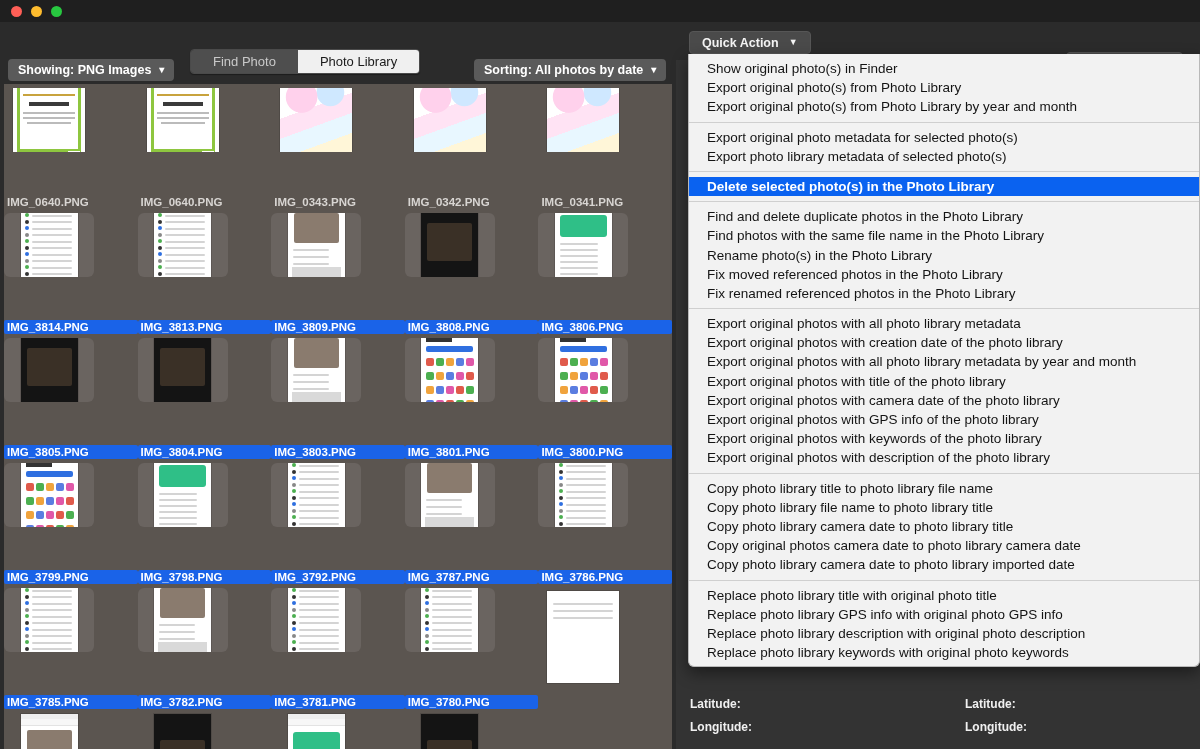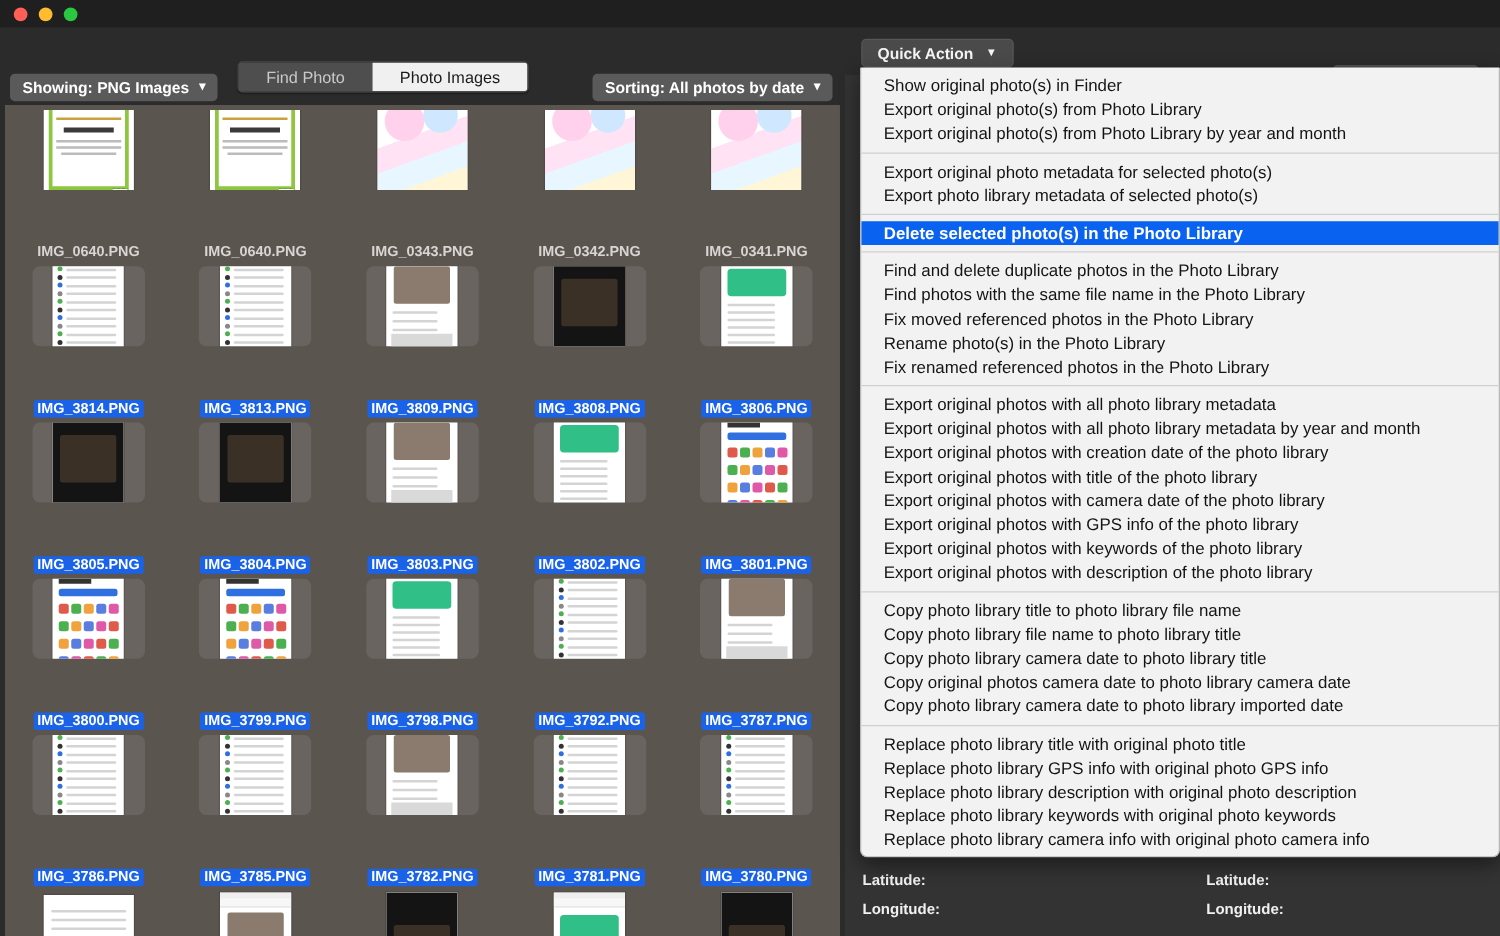--- a/index.html
+++ b/index.html
@@ -117,21 +117,21 @@
   #grid {
     position: absolute; left: 0; top: 0;
     width: 668px;
     display: grid;
     grid-template-columns: repeat(5, 1fr);
     row-gap: 0px;
   }
   .cell {
     height: 125px;
     display: flex; flex-direction: column;
-    align-items: center; justify-content: flex-start;
+    justify-content: flex-start;
     padding-top: 4px;
     gap: 40px;
   }
   .thumb-wrap {
     width: 90px; height: 98px;
     border-radius: 6px;
     display: flex; align-items: center; justify-content: center;
     overflow: hidden;
   }
   .thumb-wrap.sel-bg { background: #6a6460; }
@@ -228,21 +228,21 @@
 
   <div id="titlebar">
     <div class="traffic close"></div>
     <div class="traffic min"></div>
     <div class="traffic max"></div>
   </div>
 
   <div id="toolbar1">
     <div id="segmented">
       <div class="seg off">Find Photo</div>
-      <div class="seg on">Photo Images</div>
+      <div class="seg on">Photo Library</div>
     </div>
     <div id="edit-exif">Edit Exif data</div>
   </div>
 
   <div id="showing-btn">
     <span>Showing: PNG Images</span>
     <span class="chev">▾</span>
   </div>
   <div id="sorting-btn">
     <span>Sorting: All photos by date</span>
@@ -461,37 +461,20 @@
               <div style="position:absolute;left:4px;right:4px;bottom:4px;height:22px;background:#d9d9d9"></div>
             </div>
           </div>
           <div class="caption selected">IMG_3803.PNG</div>
         </div>
         <div class="cell">
           <div class="thumb-wrap sel-bg">
             <div class="thumb">
               <div class="mock-bar"></div>
               <div class="mock-nav"></div>
-              <div style="position:absolute;left:5px;right:5px;top:18px;height:22px;background:#2fbf87;border-radius:3px"></div>
-              <div class="mock-line" style="left:5px;right:14px;top:46px"></div>
-              <div class="mock-line" style="left:5px;right:14px;top:52px"></div>
-              <div class="mock-line" style="left:5px;right:14px;top:58px"></div>
-              <div class="mock-line" style="left:5px;right:14px;top:64px"></div>
-              <div class="mock-line" style="left:5px;right:14px;top:70px"></div>
-              <div class="mock-line" style="left:5px;right:14px;top:76px"></div>
-              <div class="mock-line" style="left:5px;right:14px;top:82px"></div>
-            </div>
-          </div>
-          <div class="caption selected">IMG_3802.PNG</div>
-        </div>
-        <div class="cell">
-          <div class="thumb-wrap sel-bg">
-            <div class="thumb">
-              <div class="mock-bar"></div>
-              <div class="mock-nav"></div>
               <div style="position:absolute;left:5px;top:16px;width:26px;height:4px;background:#333"></div>
               <div style="position:absolute;left:5px;right:5px;top:24px;height:6px;background:#2f6fe0;border-radius:2px"></div>
               <div class="mock-block" style="left:5px;top:36px;width:8px;height:8px;background:#e05a4b"></div>
               <div class="mock-block" style="left:15px;top:36px;width:8px;height:8px;background:#4caf50"></div>
               <div class="mock-block" style="left:25px;top:36px;width:8px;height:8px;background:#f0a33c"></div>
               <div class="mock-block" style="left:35px;top:36px;width:8px;height:8px;background:#5a7de0"></div>
               <div class="mock-block" style="left:45px;top:36px;width:8px;height:8px;background:#e058a8"></div>
               <div class="mock-block" style="left:5px;top:50px;width:8px;height:8px;background:#4caf50"></div>
               <div class="mock-block" style="left:15px;top:50px;width:8px;height:8px;background:#f0a33c"></div>
               <div class="mock-block" style="left:25px;top:50px;width:8px;height:8px;background:#5a7de0"></div>
@@ -844,39 +827,38 @@
       <div class="mi">Export original photo(s) from Photo Library</div>
       <div class="mi">Export original photo(s) from Photo Library by year and month</div>
       <div class="sep"></div>
       <div class="mi">Export original photo metadata for selected photo(s)</div>
       <div class="mi">Export photo library metadata of selected photo(s)</div>
       <div class="sep"></div>
       <div class="mi hl">Delete selected photo(s) in the Photo Library</div>
       <div class="sep"></div>
       <div class="mi">Find and delete duplicate photos in the Photo Library</div>
       <div class="mi">Find photos with the same file name in the Photo Library</div>
+      <div class="mi">Rename photo(s) in the Photo Library</div>
       <div class="mi">Fix moved referenced photos in the Photo Library</div>
-      <div class="mi">Rename photo(s) in the Photo Library</div>
       <div class="mi">Fix renamed referenced photos in the Photo Library</div>
       <div class="sep"></div>
       <div class="mi">Export original photos with all photo library metadata</div>
+      <div class="mi">Export original photos with creation date of the photo library</div>
       <div class="mi">Export original photos with all photo library metadata by year and month</div>
-      <div class="mi">Export original photos with creation date of the photo library</div>
       <div class="mi">Export original photos with title of the photo library</div>
       <div class="mi">Export original photos with camera date of the photo library</div>
       <div class="mi">Export original photos with GPS info of the photo library</div>
       <div class="mi">Export original photos with keywords of the photo library</div>
       <div class="mi">Export original photos with description of the photo library</div>
       <div class="sep"></div>
       <div class="mi">Copy photo library title to photo library file name</div>
       <div class="mi">Copy photo library file name to photo library title</div>
       <div class="mi">Copy photo library camera date to photo library title</div>
       <div class="mi">Copy original photos camera date to photo library camera date</div>
       <div class="mi">Copy photo library camera date to photo library imported date</div>
       <div class="sep"></div>
       <div class="mi">Replace photo library title with original photo title</div>
       <div class="mi">Replace photo library GPS info with original photo GPS info</div>
       <div class="mi">Replace photo library description with original photo description</div>
       <div class="mi">Replace photo library keywords with original photo keywords</div>
-      <div class="mi">Replace photo library camera info with original photo camera info</div>
     </div>
 
 </div>
 
 </body></html>

